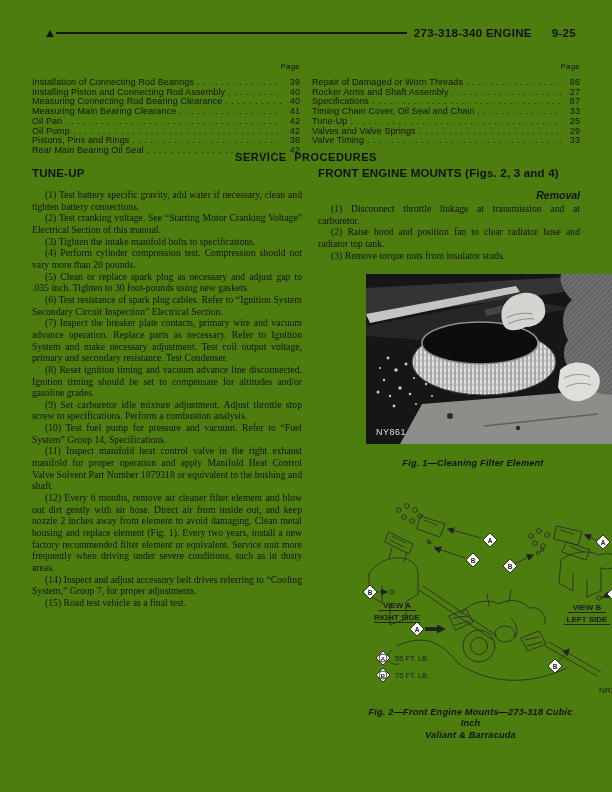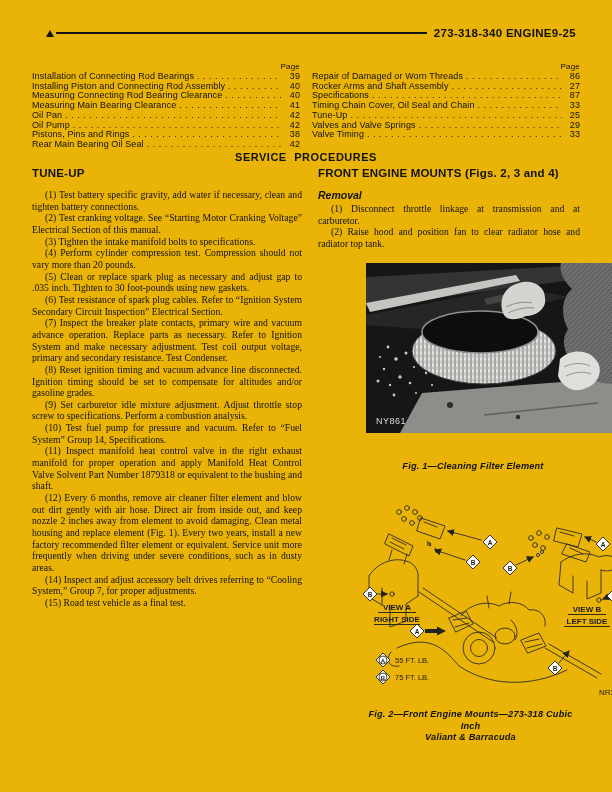--- a/index.html
+++ b/index.html
@@ -4,45 +4,45 @@
 <style>
   html,body{margin:0;padding:0;}
   body{
     width:612px;height:792px;
     background:#fcfcfa;
     font-family:"Liberation Serif", serif;
     color:#121212;
     position:relative;
     overflow:hidden;
   }
-  .page{position:absolute;inset:0;background:#eab308;text-decoration:underline;}
+  .page{position:absolute;inset:0;background:#4d7c0f;text-decoration:underline;}
 
   
   .header{
     position:absolute;top:27px;left:32px;right:36px;
     display:flex;align-items:center;
     font-family:"Liberation Sans", sans-serif;
   }
   .tri{
     width:0;height:0;margin-left:14px;
     border-left:4px solid transparent;border-right:4px solid transparent;
     border-bottom:7px solid #151515;
   }
   .rule{flex:1;height:2px;background:#151515;margin:0 7px 0 2px;}
   .hdr-title{font-weight:bold;font-size:11.5px;letter-spacing:.3px;white-space:nowrap;}
-  .hdr-page{font-weight:bold;font-size:11.5px;letter-spacing:.3px;}
+  .hdr-page{font-weight:bold;font-size:11.5px;margin-left:20px;letter-spacing:.3px;}
 
   
   .toc{
     position:absolute;top:62px;left:32px;right:32px;
     display:flex;gap:12px;
     font-family:"Liberation Sans", sans-serif;
   }
   .toc-col{flex:1;min-width:0;}
-  .page-label{font-size:8px;line-height:9px;text-align:right;margin-bottom:1px;letter-spacing:.2px;}
+  .page-label{font-size:8px;line-height:9px;text-align:right;margin-bottom:7px;letter-spacing:.2px;}
   .toc-row{display:flex;align-items:center;font-size:9px;line-height:9.7px;letter-spacing:.1px;}
   .toc-title{white-space:nowrap;}
   .toc-dots{flex:1;overflow:hidden;white-space:nowrap;margin:0 3px;min-width:8px;}
   .toc-dots::after{content:". . . . . . . . . . . . . . . . . . . . . . . . . . . . . . . . . . . . . . . . . . . . . . . . . . . . . . . . . . . .";letter-spacing:.5px;font-size:9px;}
   .toc-page{width:15px;text-align:right;flex:none;}
 
   
   .svc-heading{
     position:absolute;top:151px;left:0;right:0;
     text-align:center;
@@ -55,33 +55,34 @@
   .col-right{position:absolute;left:318px;top:167px;width:262px;}
   .col-heading{
     font-family:"Liberation Sans", sans-serif;
     font-weight:bold;font-size:11.5px;letter-spacing:.2px;
     margin:0 0 10px 0;
   }
   .sub-heading{
     font-family:"Liberation Sans", sans-serif;
     font-weight:bold;font-style:italic;font-size:10.5px;
     margin:7px 0 2px 0;
+    text-align:right;
   }
   .steps p{
     margin:0;font-size:9.7px;line-height:11.65px;
     text-align:justify;text-indent:13px;
   }
 
   
   figure{margin:0;padding-left:48px;}
   .fig1{margin-top:13px;}
   .fig-caption{
     font-family:"Liberation Sans", sans-serif;
     font-weight:bold;font-style:italic;font-size:9.2px;line-height:11.5px;
-    text-align:center;margin-top:24px;letter-spacing:.2px;
+    text-align:center;margin-top:10px;letter-spacing:.2px;
   }
   .fig2{margin-top:28px;margin-left:-5px;}
   .fig2-caption{margin-top:5px;}
   svg text{font-family:"Liberation Sans", sans-serif;}
 </style>
 </head>
 <body>
 
 <div class="page">
 
@@ -234,20 +235,21 @@
 
   <div class="col-right">
     <h2 class="col-heading">FRONT ENGINE MOUNTS (Figs. 2, 3 and 4)</h2>
     <div class="sub-heading">Removal</div>
     <div class="steps">
 
         <p>(1) Disconnect throttle linkage at transmission and at carburetor.</p>
 
         <p>(2) Raise hood and position fan to clear radiator hose and radiator top tank.</p>
 
+        <p>(3) Remove torque nuts from insulator studs.</p>
       </div>
 
     <figure class="fig1">
       <svg width="260" height="170" viewBox="0 0 260 170">
         <defs>
           <pattern id="pleats" width="4" height="6" patternUnits="userSpaceOnUse">
             <rect width="4" height="6" fill="#e4e4e0"></rect>
             <line x1="1" y1="0" x2="1" y2="6" stroke="#6f6f6f" stroke-width="1"></line>
             <line x1="3" y1="1.5" x2="3" y2="4.5" stroke="#9a9a9a" stroke-width=".7"></line>
           </pattern>

